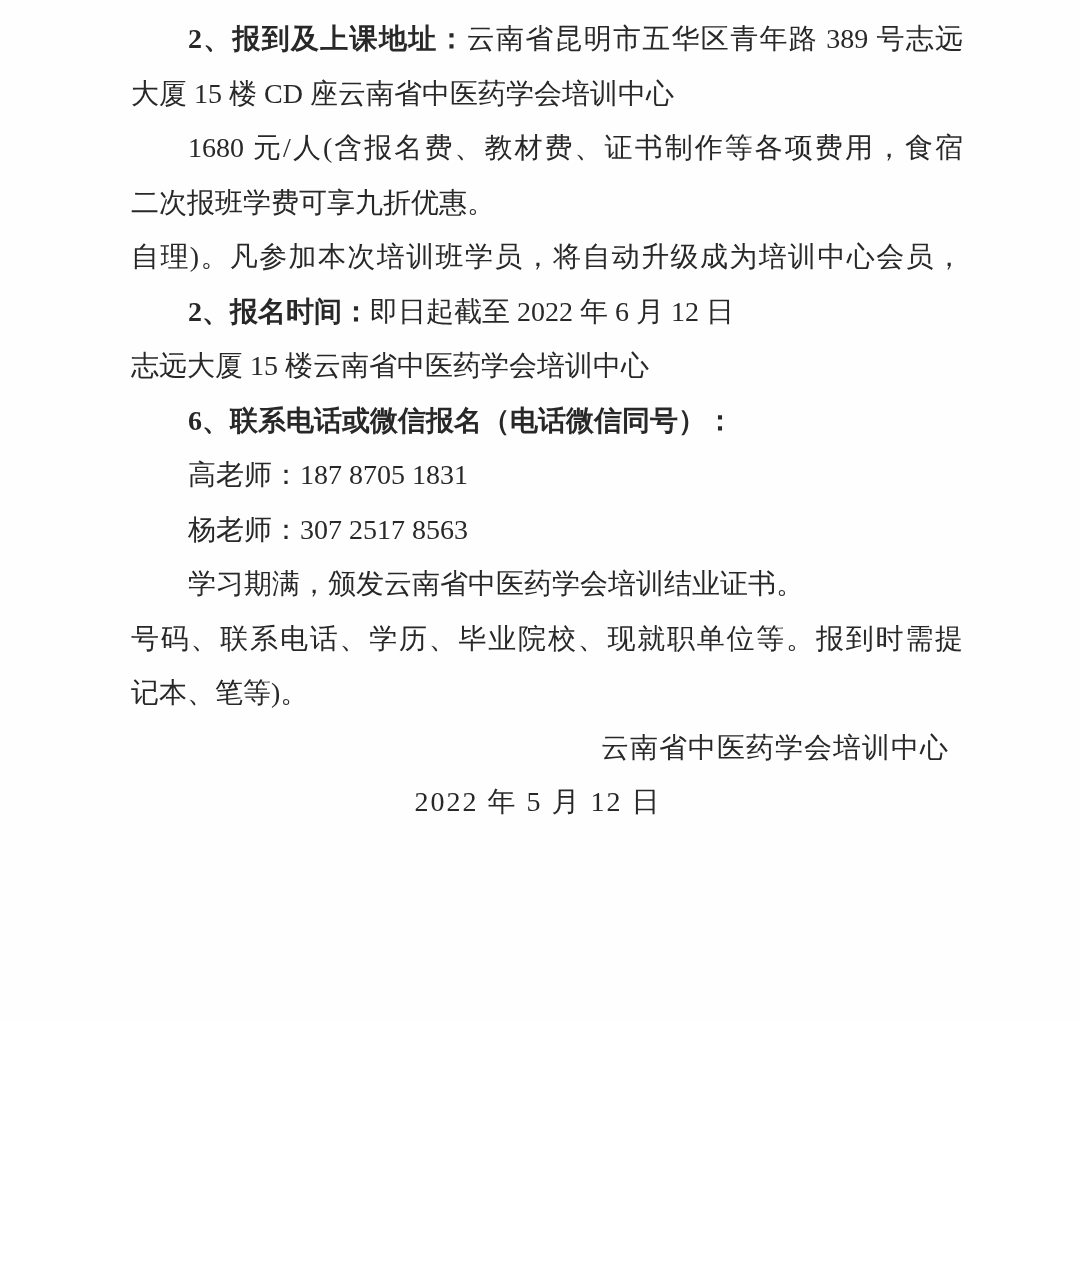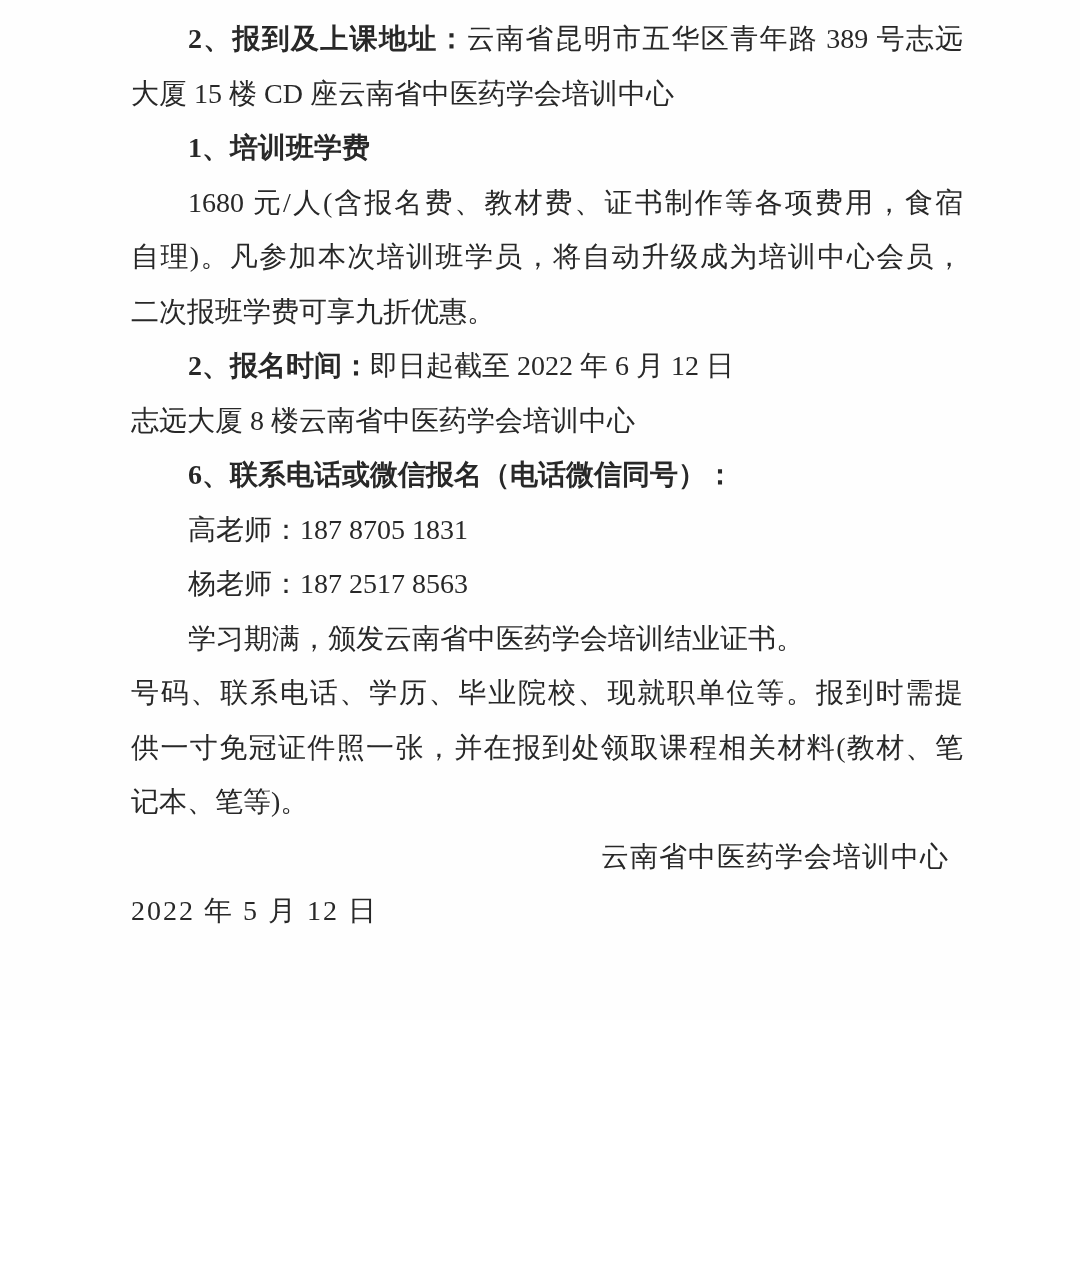--- a/index.html
+++ b/index.html
@@ -35,21 +35,21 @@
     margin-top: 44px;
     text-align: right;
     padding-right: 14px;
     position: relative;
     z-index: 3;
     letter-spacing: 1px;
   }
   .date {
     margin: 0;
     margin-top: 5px;
-    text-align: left;
+    text-align: center;
     padding-right: 18px;
     position: relative;
     z-index: 3;
     letter-spacing: 2px;
   }
   .seal {
     position: absolute;
     left: 653px;
     top: 1022px;
     width: 244px;
@@ -66,32 +66,30 @@
   }
 </style>
 </head>
 <body>
 
 <div class="page">
 
   <div class="content">
     <p class="line indent justify"><span class="lbl">2、报到及上课地址：</span><span>云南省昆明市五华区青年路 389 号志远</span></p>
     <p class="line"><span>大厦 15 楼 CD 座云南省中医药学会培训中心</span></p>
-    <p class="line indent"><span class="lbl">1、培训班学费</span></p>
     <p class="line indent justify"><span>1680 元/人(含报名费、教材费、证书制作等各项费用，食宿</span></p>
+    <p class="line"><span>二次报班学费可享九折优惠。</span></p>
     <p class="line justify"><span>自理)。凡参加本次培训班学员，将自动升级成为培训中心会员，</span></p>
-    <p class="line"><span>二次报班学费可享九折优惠。</span></p>
     <p class="line indent"><span class="lbl">2、报名时间：</span><span>即日起截至 2022 年 6 月 12 日</span></p>
-    <p class="line"><span>志远大厦 8 楼云南省中医药学会培训中心</span></p>
+    <p class="line"><span>志远大厦 15 楼云南省中医药学会培训中心</span></p>
     <p class="line indent"><span class="lbl">6、联系电话或微信报名（电话微信同号）：</span></p>
     <p class="line indent"><span>高老师：187 8705 1831</span></p>
-    <p class="line indent"><span>杨老师：187 2517 8563</span></p>
+    <p class="line indent"><span>杨老师：307 2517 8563</span></p>
     <p class="line indent"><span>学习期满，颁发云南省中医药学会培训结业证书。</span></p>
     <p class="line justify"><span>号码、联系电话、学历、毕业院校、现就职单位等。报到时需提</span></p>
-    <p class="line justify"><span>供一寸免冠证件照一张，并在报到处领取课程相关材料(教材、笔</span></p>
     <p class="line"><span>记本、笔等)。</span></p>
 
     <p class="line sig">云南省中医药学会培训中心</p>
     <p class="line date">2022 年 5 月 12 日</p>
   </div>
 
   <div class="seal">
     <svg width="244" height="244" viewBox="0 0 244 244" xmlns="http://www.w3.org/2000/svg">
       <defs>
         <path id="sealArc" d="M 48,168 A 87,87 0 1 1 196,168" fill="none"></path>

